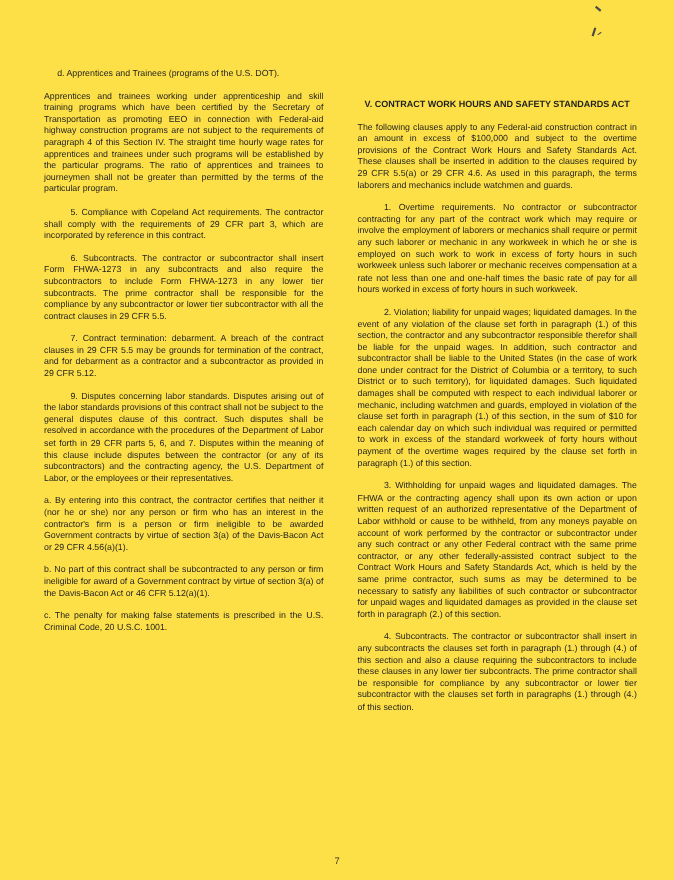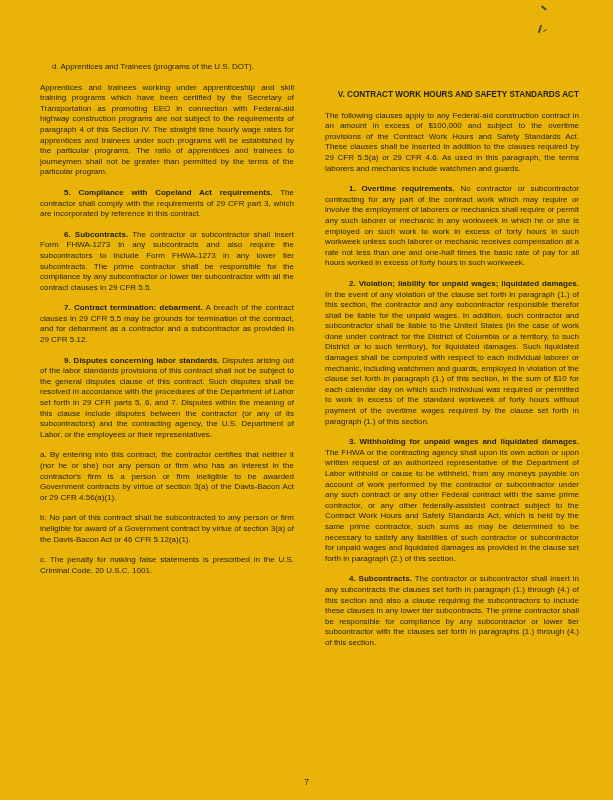--- a/index.html
+++ b/index.html
@@ -1,47 +1,47 @@
 <!DOCTYPE html>
 <html><head>
 <meta charset="utf-8">
 <style>
   html, body { margin: 0; padding: 0; background: #e8e8e8; }
   .page {
     position: relative;
     width: 613px;
     height: 800px;
     margin: 0 auto;
-    background: #eab308;
+    background: #fde047;
     font-family: "Liberation Sans", sans-serif;
     color: #1f1f1f;
     overflow: hidden;
     box-sizing: border-box;
   }
   .columns {
     display: flex;
     justify-content: space-between;
     padding: 62px 34px 0 40px;
   }
   .col { width: 254px; }
   .col-right { padding-top: 28px; }
   p.para {
     font-size: 8px;
     line-height: 10.6px;
     text-align: justify;
     margin: 0 0 10px 0;
   }
   p.indent { text-indent: 12px; text-align: left; }
-  .lead { font-weight: 700; padding-left: 24px; }
+  .lead { font-weight: 400; padding-left: 24px; }
   h2.heading {
     font-size: 8.2px;
     line-height: 10.6px;
     font-weight: 700;
     margin: 0 0 10px 0;
-    text-align: right;
+    text-align: center;
   }
   .page-number {
     position: absolute;
     bottom: 13px;
     left: 0;
     width: 100%;
     text-align: center;
     font-size: 8.5px;
     color: #2a2a2a;
   }

